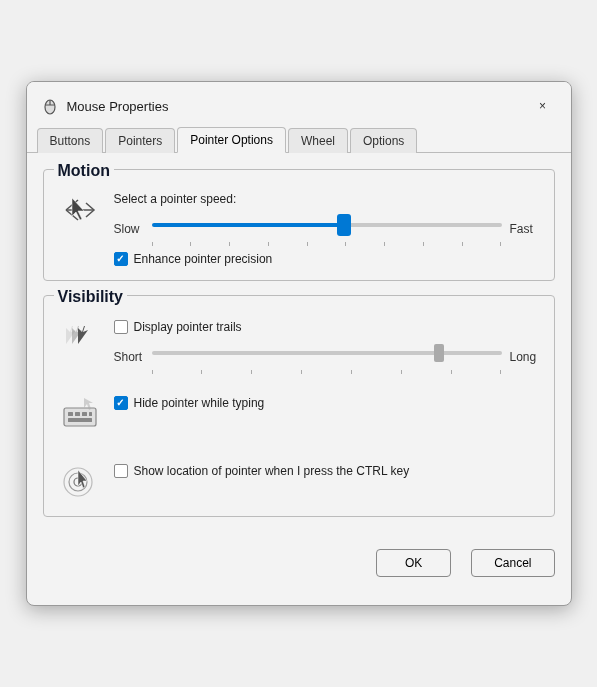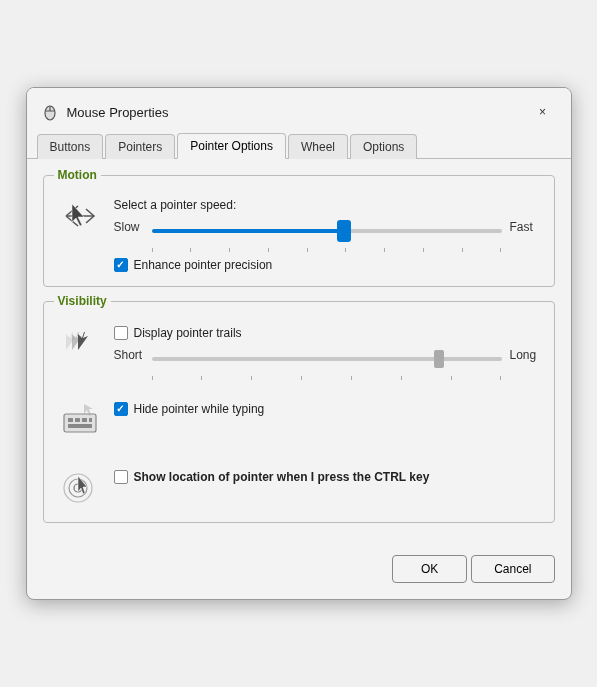--- a/index.html
+++ b/index.html
@@ -96,23 +96,23 @@
       padding: 10px 14px 14px 14px;
       position: relative;
       background: #f3f3f3;
     }
     .section-title {
       position: absolute;
       top: -8px;
       left: 10px;
       background: #f3f3f3;
       padding: 0 4px;
-      font-size: 12px;
+      font-size: 16px;
       font-weight: 600;
-      color: #4d7c0f;
+      color: #0f172a;
     }
 
     .section-row {
       display: flex;
       align-items: flex-start;
       gap: 12px;
       margin-top: 8px;
     }
     .section-icon {
       width: 44px;
@@ -128,21 +128,21 @@
     }
 
     .label-text {
       font-size: 12px;
       color: #222;
       margin-bottom: 8px;
     }
 
     .slider-row {
       display: flex;
-      align-items: flex-start;
+      align-items: flex-end;
       gap: 8px;
       margin-bottom: 10px;
     }
     .slider-label {
       font-size: 12px;
       color: #333;
       min-width: 30px;
     }
     .slider-label.right {
       min-width: 30px;
@@ -243,22 +243,22 @@
       align-items: center;
       justify-content: center;
     }
     .vis-controls {
       flex: 1;
     }
 
     .buttons-row {
       display: flex;
       justify-content: flex-end;
-      gap: 4px;
-      padding: 8px 16px 16px 16px;
+      gap: 20px;
+      padding: 8px 16px 28px 16px;
     }
     .btn {
       padding: 6px 22px;
       font-size: 12px;
       border-radius: 4px;
       cursor: pointer;
       border: 1px solid #888;
       background: #f3f3f3;
       color: #000;
       min-width: 75px;
@@ -406,21 +406,21 @@
           </svg>
         </div>
         <div class="vis-controls">
           <div class="checkbox-row">
             <div class="checkbox-custom checked"></div>
             <span class="checkbox-label">Hide pointer while typing</span>
           </div>
         </div>
       </div>
 
-      <div class="section-row" style="margin-top:24px;font-weight:bold;">
+      <div class="section-row" style="margin-top:24px;">
         <div class="vis-icon">
           <svg width="44" height="44" viewBox="0 0 44 44">
 
             <circle cx="20" cy="24" r="14" stroke="#bbb" stroke-width="1.2" fill="none"></circle>
             <circle cx="20" cy="24" r="9" stroke="#999" stroke-width="1.2" fill="none"></circle>
             <circle cx="20" cy="24" r="4" stroke="#777" stroke-width="1.2" fill="none"></circle>
             <polygon points="20,12 20,28 23,24 25,30 27,29 25,23 29,23" fill="#555" stroke="#fff" stroke-width="0.5"></polygon>
           </svg>
         </div>
         <div class="vis-controls">

